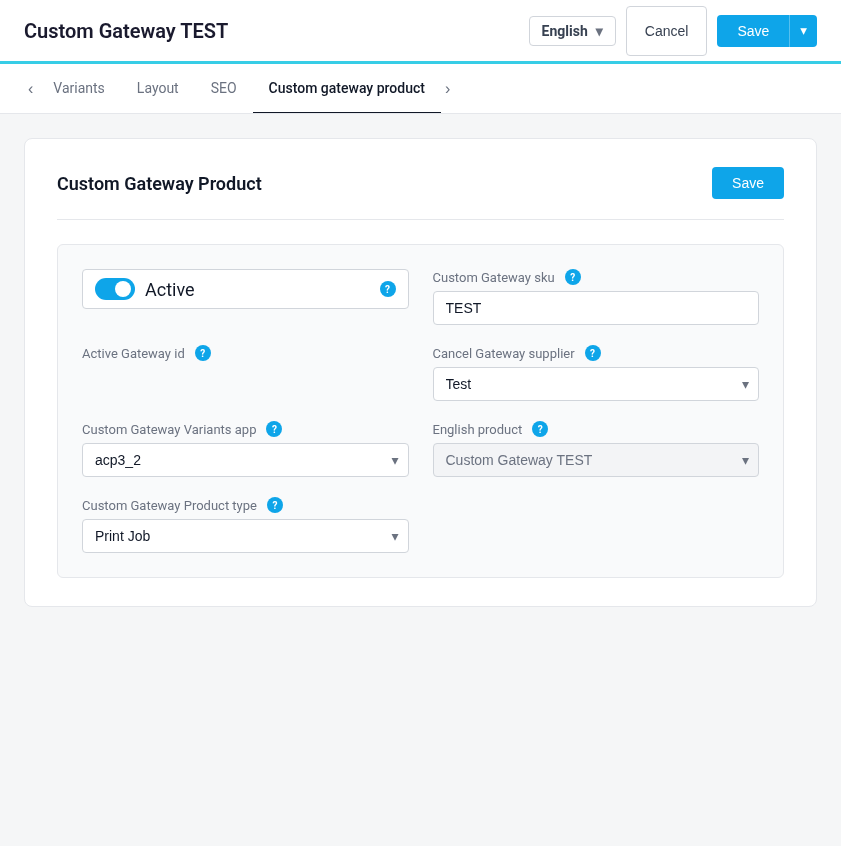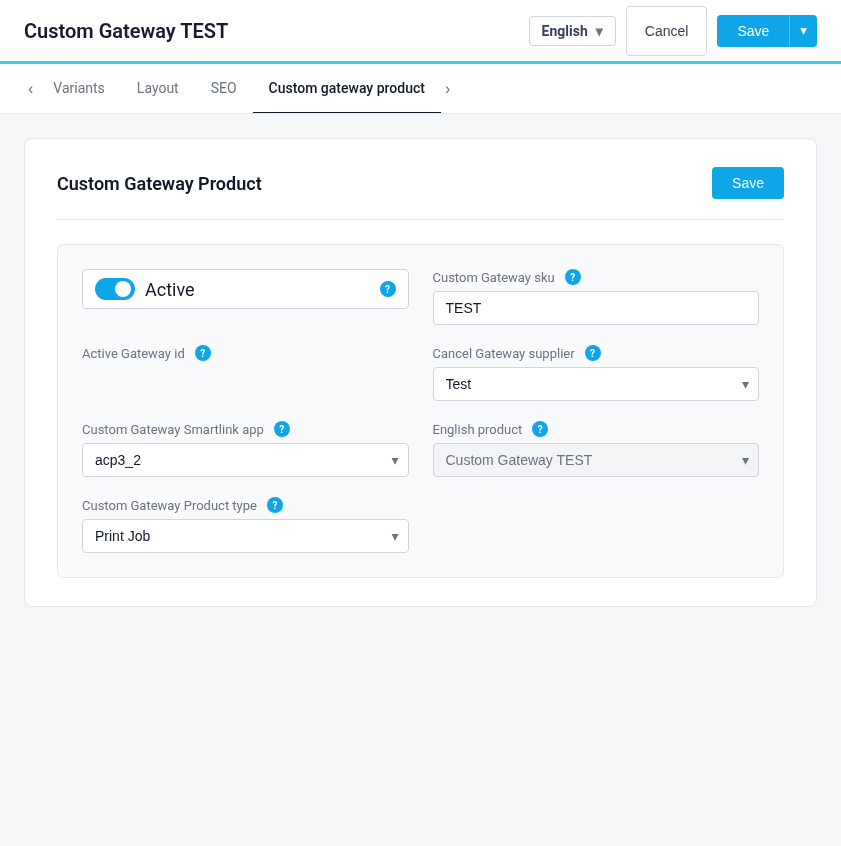--- a/index.html
+++ b/index.html
@@ -354,21 +354,21 @@
             <select class="form-select">
               <option>Test</option>
               <option>Option 2</option>
             </select>
             <span class="chevron-down">▾</span>
           </div>
         </div>
 
         <div class="form-group">
           <label class="form-label">
-            <span>Custom Gateway Smartlink app</span>
+            <span>Custom Gateway Variants app</span>
             <span class="help-icon">?</span>
           </label>
           <div class="select-wrapper">
             <select class="form-select">
               <option>acp3_2</option>
               <option>acp3_1</option>
             </select>
             <span class="chevron-down">▾</span>
           </div>
         </div>

